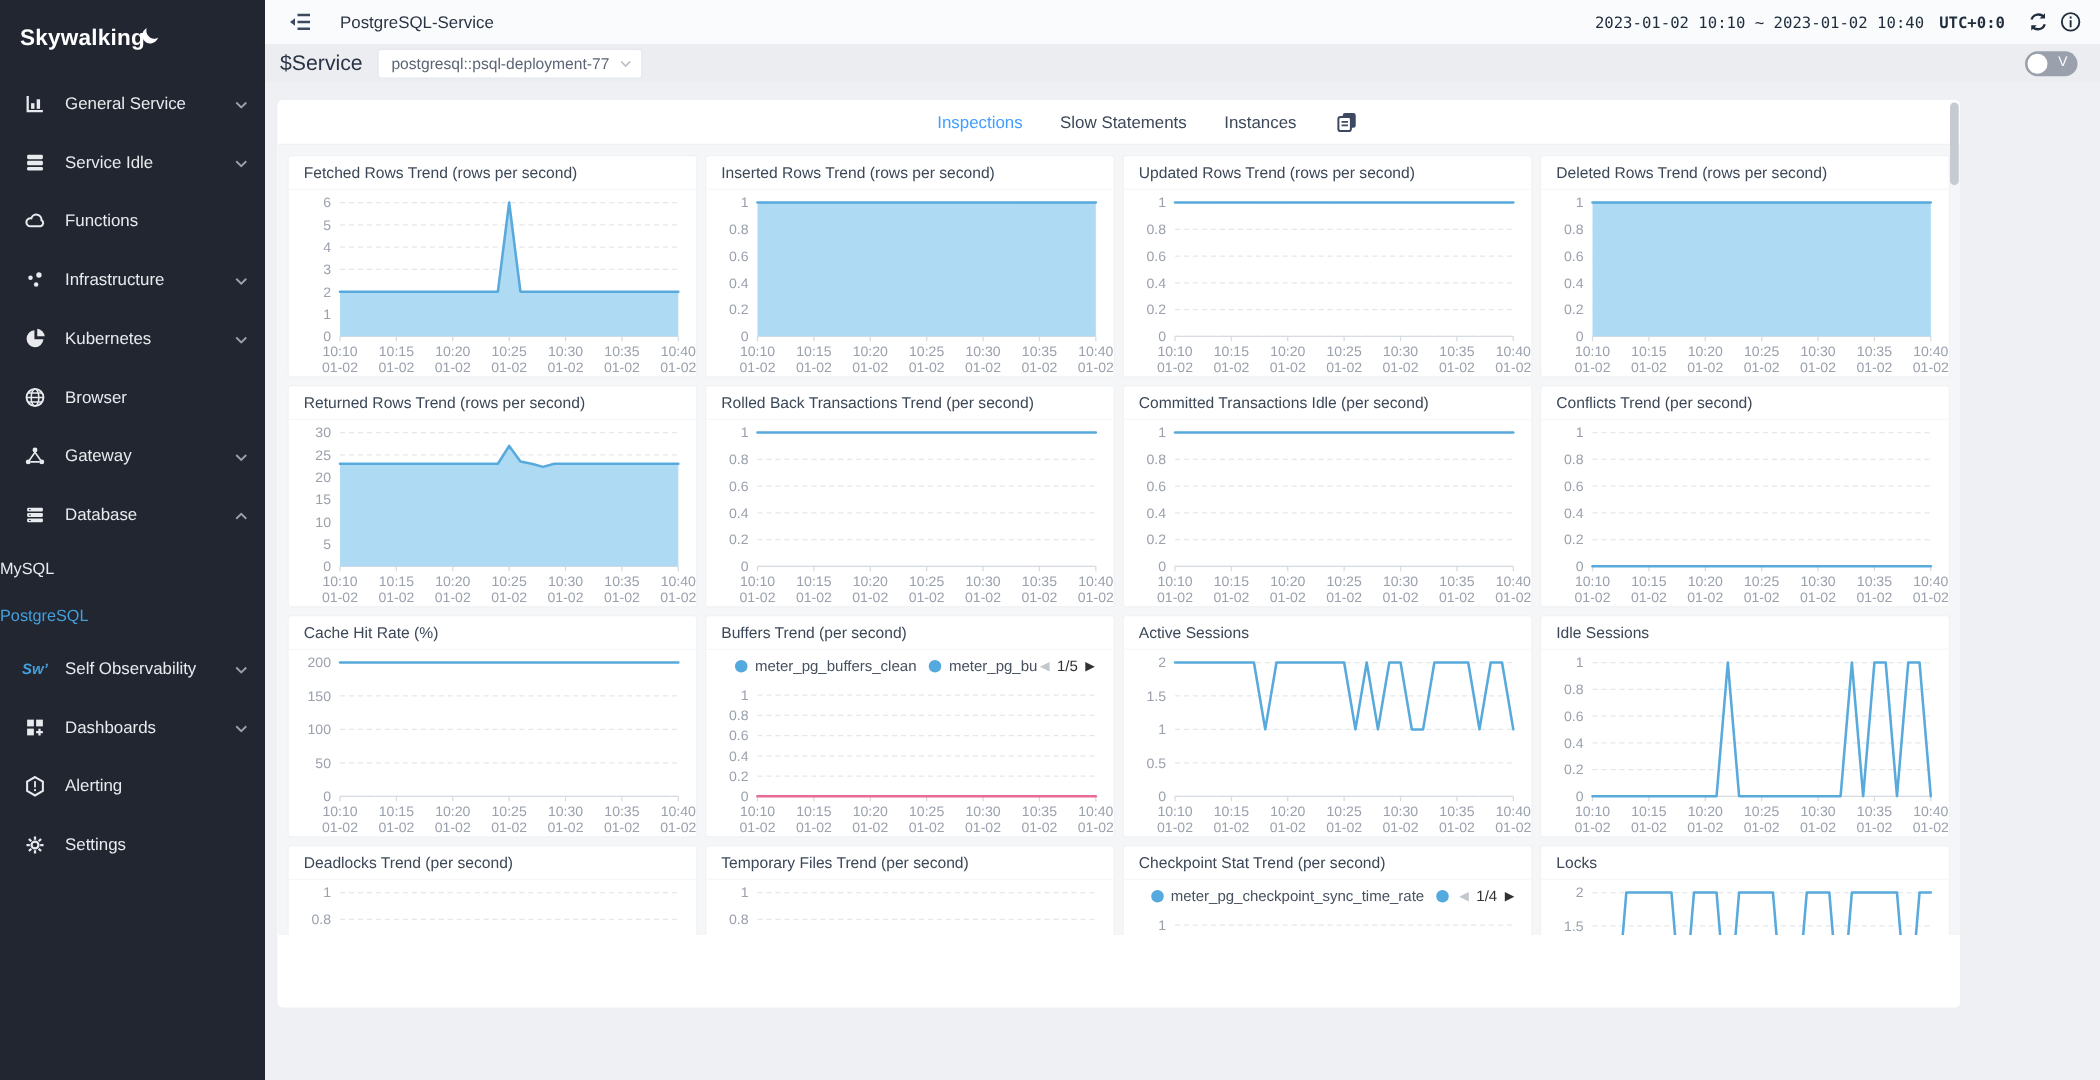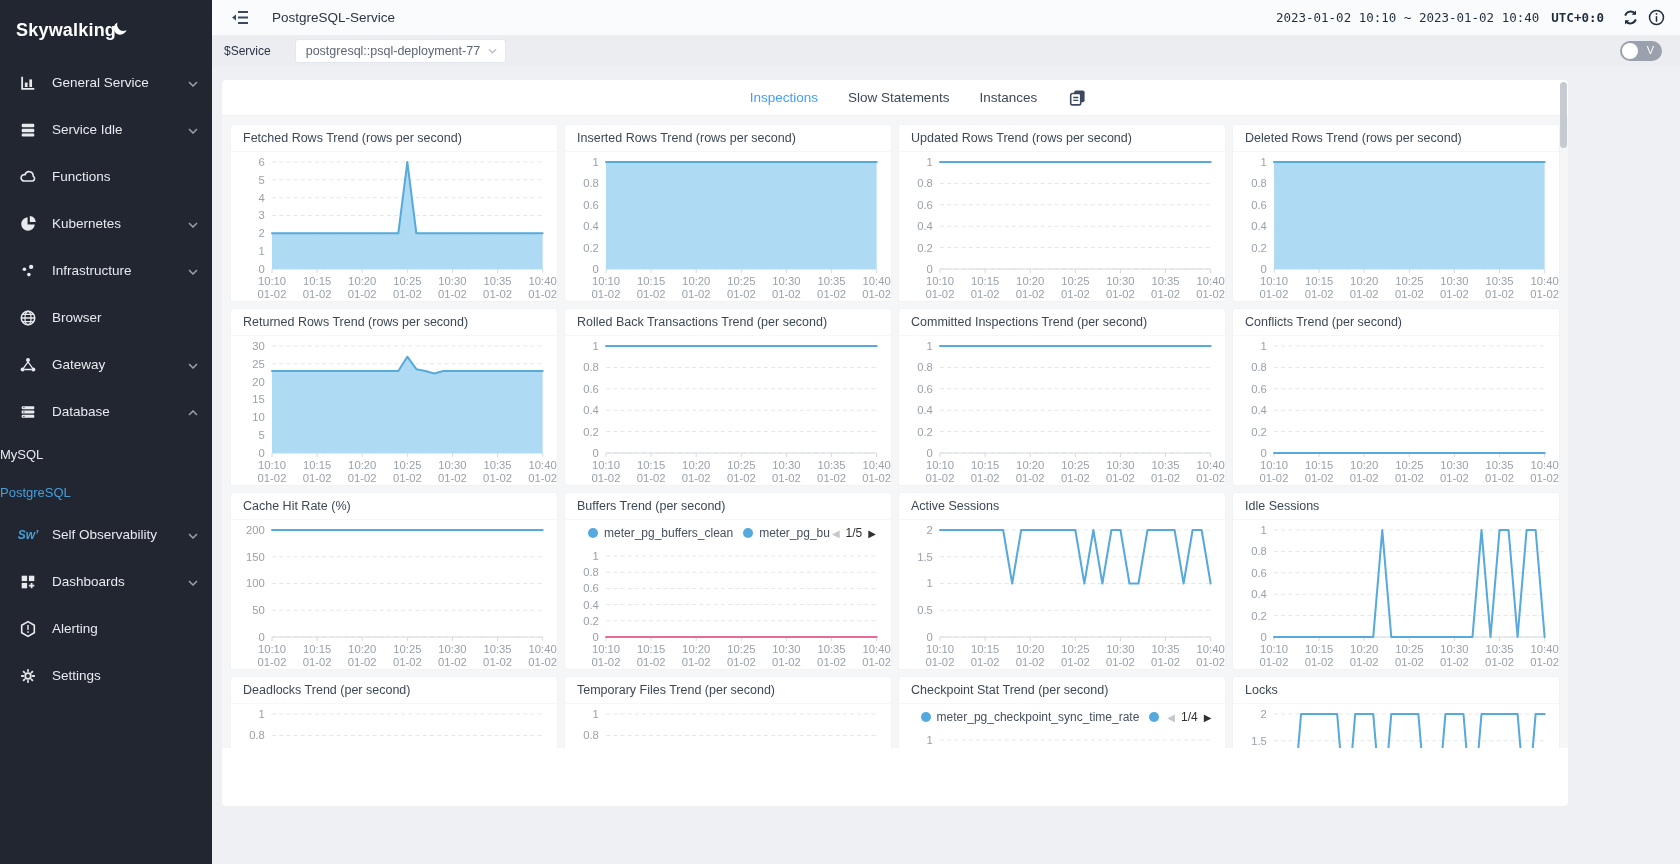--- a/index.html
+++ b/index.html
@@ -21,21 +21,21 @@
   
   .main { flex:1; display:flex; flex-direction:column; background:#eef0f3; min-width:0; }
   .topbar { height:36px; background:#fafbfc; border-bottom:1px solid #eceef1; display:flex; align-items:center; padding:0 14px 0 12px; }
   .topbar .title { font-size:13.5px; color:#2b3445; margin-left:22px; }
   .topbar .spacer { flex:1; }
   .time-range { font-family:"DejaVu Sans Mono", monospace; font-size:12.5px; color:#1f2d3d; margin-right:12px; }
   .tz { font-family:"DejaVu Sans Mono", monospace; font-size:12.5px; color:#1f2d3d; margin-right:10px;font-weight:bold; }
   .icon-btn { width:20px; height:20px; display:flex; align-items:center; justify-content:center; cursor:pointer; margin-left:6px; color:#1f2d3d; }
 
   .toolbar { height:30px; background:#ecedf0; display:flex; align-items:center; padding:0 18px 0 12px; }
-  .svc-label { font-size:12px; color:#2b3445; margin-right:24px; }
+  .svc-label { font-size:17px; color:#2b3445; margin-right:12px; }
   .svc-select { background:#fff; border:1px solid #e4e7ec; border-radius:3px; height:24px; display:flex; align-items:center; padding:0 8px 0 10px; font-size:12.5px; color:#5c6575; cursor:pointer; }
   .svc-select .sel-chev { margin-left:8px; width:9px; height:6px; }
   .toolbar .spacer { flex:1; }
   .switch { width:42px; height:20px; border-radius:10px; background:#9aa1ad; position:relative; cursor:pointer; }
   .switch .knob { position:absolute; left:2px; top:2px; width:16px; height:16px; border-radius:50%; background:#fff; }
   .switch .sw-label { position:absolute; right:8px; top:3px; color:#fff; font-size:11px; }
 
   
   .panel-wrap { padding:14px 0 0 10px; }
   .panel { width:1346px; height:726px; background:#fff; border-radius:4px; position:relative; overflow:hidden; }
@@ -101,38 +101,38 @@
             <svg width="19" height="18" viewBox="0 0 20 20">
               <path d="M5.6 14.5a3.6 3.6 0 1 1 .6-7.1A4.6 4.6 0 0 1 15.2 9a3 3 0 0 1-.7 5.5z" fill="none" stroke="currentColor" stroke-width="1.8"></path>
             </svg>
           </span>
     <span class="nlabel">Functions</span>
 
   </div>
         <div class="nav-item">
     <span class="nicon">
             <svg width="18" height="18" viewBox="0 0 20 20">
-              <path d="M9.5 2.5a7.5 7.5 0 1 0 8 8h-8z" fill="currentColor"></path>
-              <path d="M12 1.2a7.5 7.5 0 0 1 6.6 6.6H12z" fill="currentColor"></path>
-            </svg>
-          </span>
-    <span class="nlabel">Kubernetes</span>
+              <circle cx="6" cy="8" r="2" fill="currentColor"></circle>
+              <circle cx="13.5" cy="5.5" r="2.4" fill="currentColor"></circle>
+              <circle cx="11" cy="14" r="2" fill="currentColor"></circle>
+            </svg>
+          </span>
+    <span class="nlabel">Infrastructure</span>
     <span class="chev"><svg width="10" height="6" viewBox="0 0 10 6">
               <polyline points="1,1 5,5 9,1" fill="none" stroke="#9aa1ad" stroke-width="1.5"></polyline>
             </svg></span>
   </div>
         <div class="nav-item">
     <span class="nicon">
             <svg width="18" height="18" viewBox="0 0 20 20">
-              <circle cx="6" cy="8" r="2" fill="currentColor"></circle>
-              <circle cx="13.5" cy="5.5" r="2.4" fill="currentColor"></circle>
-              <circle cx="11" cy="14" r="2" fill="currentColor"></circle>
-            </svg>
-          </span>
-    <span class="nlabel">Infrastructure</span>
+              <path d="M9.5 2.5a7.5 7.5 0 1 0 8 8h-8z" fill="currentColor"></path>
+              <path d="M12 1.2a7.5 7.5 0 0 1 6.6 6.6H12z" fill="currentColor"></path>
+            </svg>
+          </span>
+    <span class="nlabel">Kubernetes</span>
     <span class="chev"><svg width="10" height="6" viewBox="0 0 10 6">
               <polyline points="1,1 5,5 9,1" fill="none" stroke="#9aa1ad" stroke-width="1.5"></polyline>
             </svg></span>
   </div>
         <div class="nav-item">
     <span class="nicon">
             <svg width="18" height="18" viewBox="0 0 20 20">
               <circle cx="10" cy="10" r="7.5" fill="none" stroke="currentColor" stroke-width="1.7"></circle>
               <ellipse cx="10" cy="10" rx="3.4" ry="7.5" fill="none" stroke="currentColor" stroke-width="1.4"></ellipse>
               <path d="M2.5 10h15M3.6 6h12.8M3.6 14h12.8" stroke="currentColor" stroke-width="1.4"></path>
@@ -516,21 +516,21 @@
                 <text x="216" y="146" text-anchor="middle" class="tick">01-02</text>
                 <line x1="260" y1="117" x2="260" y2="121" stroke="#d7dbe2"></line>
                 <text x="260" y="133" text-anchor="middle" class="tick">10:35</text>
                 <text x="260" y="146" text-anchor="middle" class="tick">01-02</text>
                 <line x1="304" y1="117" x2="304" y2="121" stroke="#d7dbe2"></line>
                 <text x="304" y="133" text-anchor="middle" class="tick">10:40</text>
                 <text x="304" y="146" text-anchor="middle" class="tick">01-02</text>
                 <polyline points="40.0,10.0 304.0,10.0" fill="none" stroke="#58a9dc" stroke-width="2" stroke-linejoin="round" stroke-linecap="round"></polyline>
               </svg></div>
             <div class="card">
-     <div class="ctitle">Committed Inspections Trend (per second)</div>
+     <div class="ctitle">Committed Transactions Idle (per second)</div>
      <svg width="100%" height="151" viewBox="0 0 318 151" preserveAspectRatio="none">
                 <line x1="40" y1="117" x2="304" y2="117" stroke="#e4e7ec" stroke-width="1" stroke-dasharray="4 3"></line>
                 <text x="33" y="121" text-anchor="end" class="tick">0</text>
                 <line x1="40" y1="95.60000000000001" x2="304" y2="95.60000000000001" stroke="#e4e7ec" stroke-width="1" stroke-dasharray="4 3"></line>
                 <text x="33" y="99.60000000000001" text-anchor="end" class="tick">0.2</text>
                 <line x1="40" y1="74.2" x2="304" y2="74.2" stroke="#e4e7ec" stroke-width="1" stroke-dasharray="4 3"></line>
                 <text x="33" y="78.2" text-anchor="end" class="tick">0.4</text>
                 <line x1="40" y1="52.800000000000004" x2="304" y2="52.800000000000004" stroke="#e4e7ec" stroke-width="1" stroke-dasharray="4 3"></line>
                 <text x="33" y="56.800000000000004" text-anchor="end" class="tick">0.6</text>
                 <line x1="40" y1="31.399999999999995" x2="304" y2="31.399999999999995" stroke="#e4e7ec" stroke-width="1" stroke-dasharray="4 3"></line>

